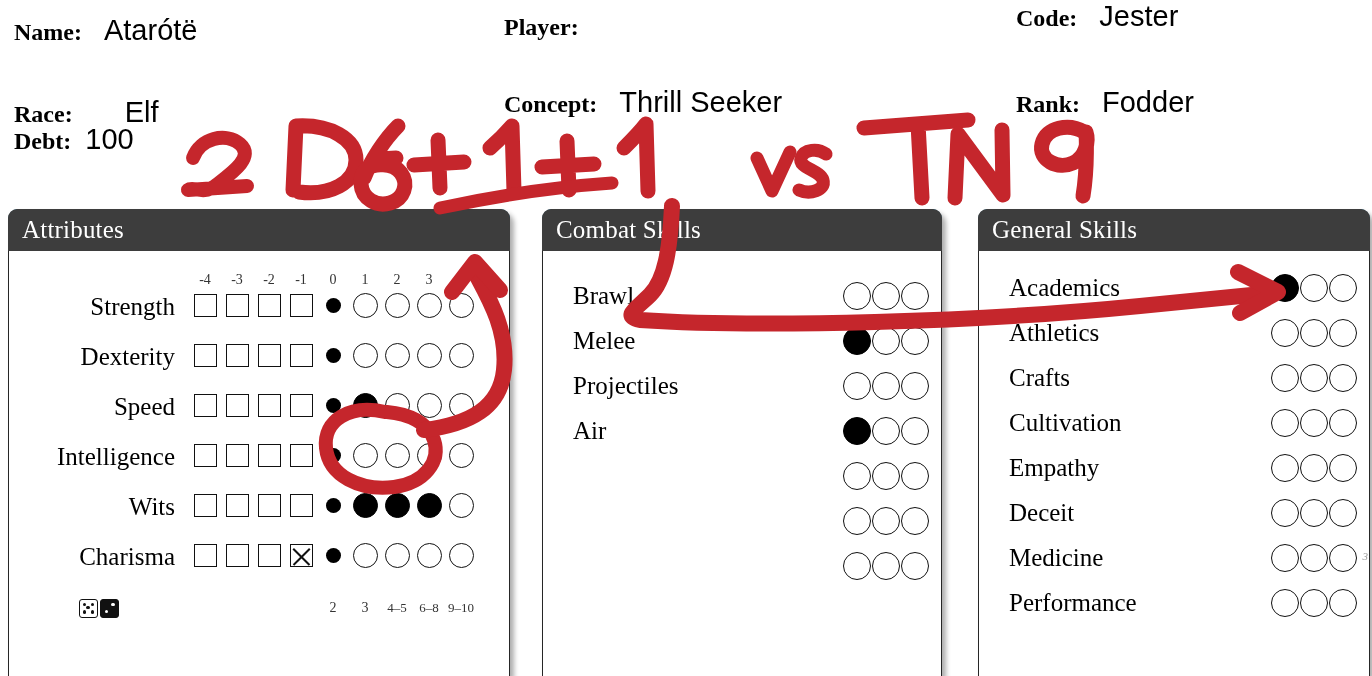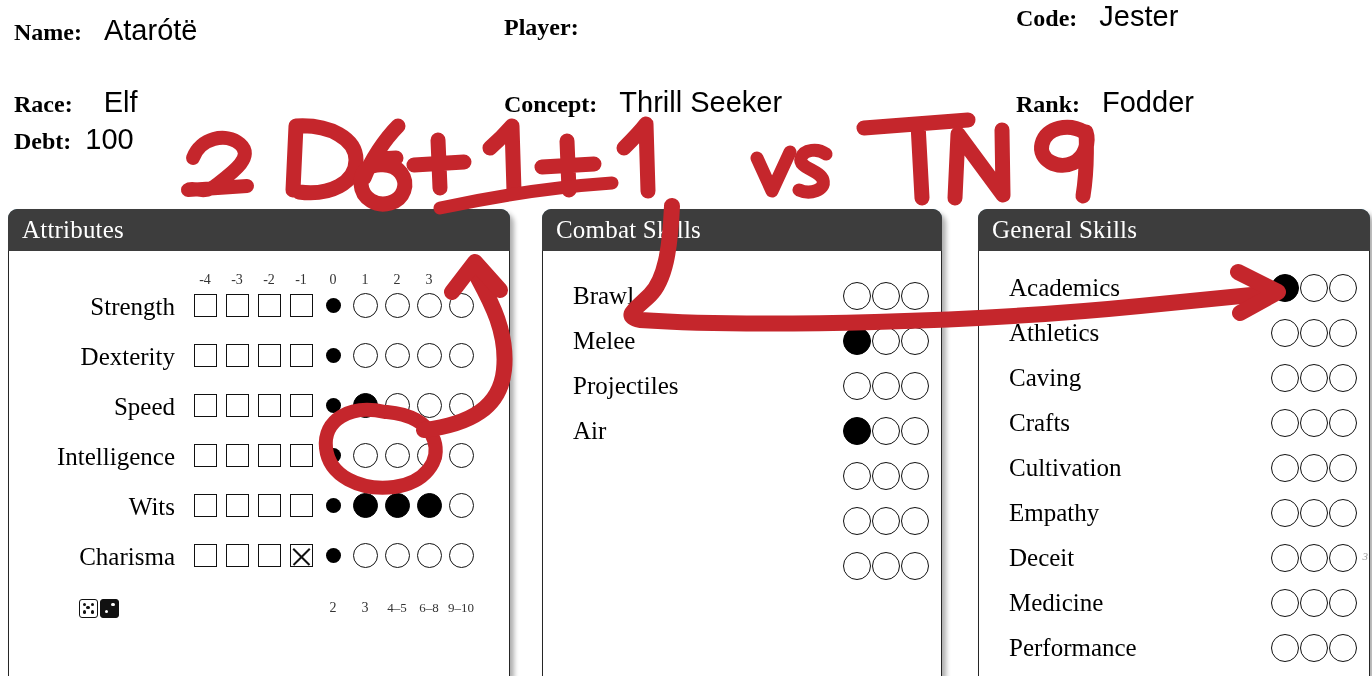--- a/index.html
+++ b/index.html
@@ -124,21 +124,21 @@
       <span class="lbl">Player:</span>
       <span class="dotline" style="margin-left:18px;"></span>
       <span class="val"></span>
     </div>
 
     <div class="hrow" style="left:1016px;top:0;">
       <span class="lbl">Code:</span>
       <span class="val" style="margin-left:22px;">Jester</span>
     </div>
 
-    <div class="hrow" style="left:14px;top:86px;">
+    <div class="hrow" style="left:14px;top:96px;gap:21px;">
       <span class="lbl">Race:</span>
       <span class="val" style="margin-left:31px;">Elf</span>
     </div>
 
     <div class="hrow" style="left:504px;top:86px;">
       <span class="lbl">Concept:</span>
       <span class="val" style="margin-left:22px;">Thrill Seeker</span>
     </div>
 
     <div class="hrow" style="left:1016px;top:86px;">
@@ -478,29 +478,20 @@
         <div class="sk-row">
           <div class="sk-name">Athletics</div>
           <div class="sk-dots"></div>
           <div class="sk-circles">
             <div class="sk-ci"></div>
             <div class="sk-ci"></div>
             <div class="sk-ci"></div>
           </div>
         </div>
         <div class="sk-row">
-          <div class="sk-name">Caving</div>
-          <div class="sk-dots"></div>
-          <div class="sk-circles">
-            <div class="sk-ci"></div>
-            <div class="sk-ci"></div>
-            <div class="sk-ci"></div>
-          </div>
-        </div>
-        <div class="sk-row">
           <div class="sk-name">Crafts</div>
           <div class="sk-dots"></div>
           <div class="sk-circles">
             <div class="sk-ci"></div>
             <div class="sk-ci"></div>
             <div class="sk-ci"></div>
           </div>
         </div>
         <div class="sk-row">
           <div class="sk-name">Cultivation</div>

